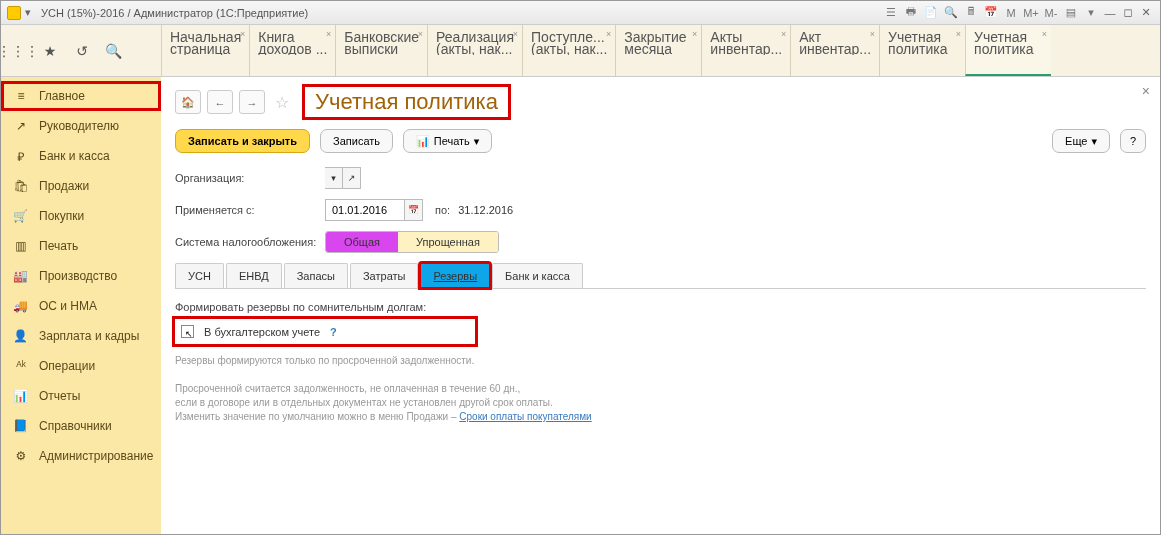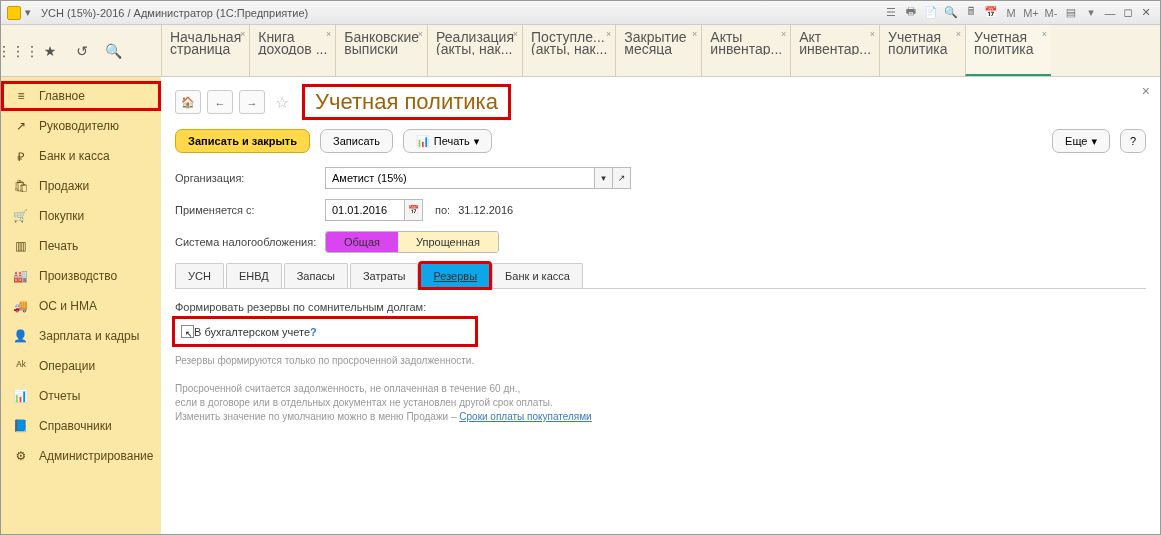--- a/index.html
+++ b/index.html
@@ -43,21 +43,21 @@
 .input-group .ib { width:18px; height:22px; border:1px solid #bbb; border-left:none; background:#f5f5f5; display:flex;align-items:center;justify-content:center; cursor:pointer; font-size:9px;}
 .date-label { margin-left:12px; color:#444;}
 .seg { display:flex; border:1px solid #bbb; border-radius:3px; overflow:hidden;}
 .seg-btn { padding:4px 18px; cursor:pointer; font-size:11px; background:#d946ef;}
 .seg-btn.sel { background:#fff2c2;}
 .subtabs { display:flex; border-bottom:1px solid #ccc; margin-top:10px;}
 .subtab { padding:6px 12px; border:1px solid #ccc; border-bottom:none; margin-right:2px; background:#f5f5f5; cursor:pointer; font-size:11px; border-radius:2px 2px 0 0;}
 .subtab.active { background:#0ea5e9;text-decoration:underline;}
 .subtab.hl { outline:3px solid #d90000; outline-offset:-1px;}
 .section-label { margin:12px 0 6px 0; color:#444; }
-.chk-row { display:flex; align-items:center; padding:6px; outline:3px solid #d90000; width:300px;}
+.chk-row { display:flex; align-items:center; gap:10px; padding:6px; outline:3px solid #d90000; width:300px;}
 .chk { width:13px; height:13px; border:1px solid #888; cursor:pointer; position:relative;}
 .chk::after{content:"↖"; position:absolute; top:3px; left:3px; font-size:9px; color:#000;}
 .help { color:#3a7abf; cursor:pointer; font-weight:bold;}
 .hint { color:#999; font-size:10px; margin-top:10px; line-height:14px;}
 .hint a { color:#3a7abf; text-decoration:underline; cursor:pointer;}
 .watermark { position:absolute; top:230px; left:350px; font-size:34px; font-weight:bold; color:rgba(200,50,50,0.25); pointer-events:none; letter-spacing:1px;}
 .watermark .sub{ font-size:12px; color:rgba(120,120,120,0.4); font-weight:normal; display:block; letter-spacing:0;}
 </style>
 </head>
 <body>
@@ -206,21 +206,20 @@
         <button class="btn primary">Записать и закрыть</button>
         <button class="btn">Записать</button>
         <button class="btn">📊 <span>Печать</span> ▾</button>
         <button class="btn more"><span>Еще</span> ▾</button>
         <button class="btn" style="width:26px;padding:0;justify-content:center;">?</button>
       </div>
 
       <div class="form-row">
         <span class="form-label">Организация:</span>
         <div class="input-group">
-          <input class="input input-org" value="Аметист (15%)" style="">
           <span class="ib">▾</span>
           <span class="ib">↗</span>
         </div>
       </div>
 
       <div class="form-row">
         <span class="form-label">Применяется с:</span>
         <div class="input-group">
           <input class="input" style="width: 80px;" value="01.01.2016">
           <span class="ib">📅</span>

